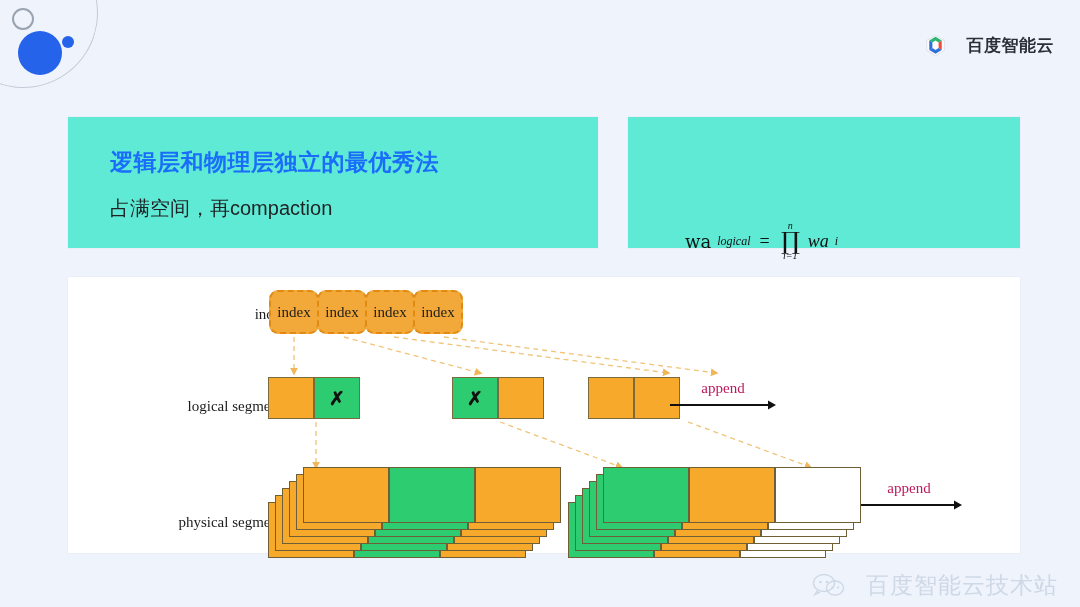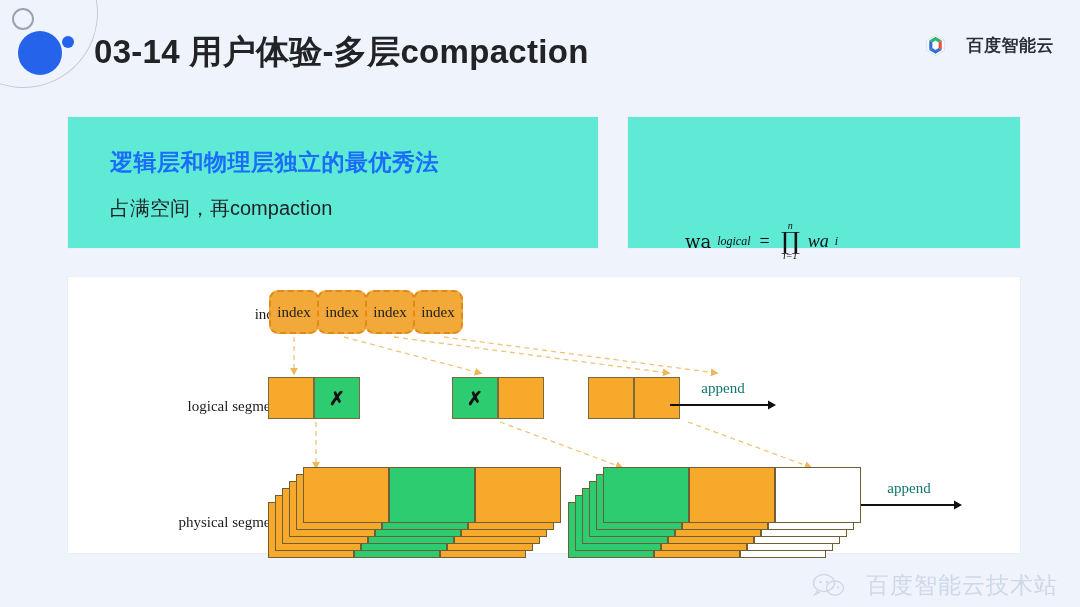--- a/index.html
+++ b/index.html
@@ -136,21 +136,21 @@
   .layer { position: absolute; display: flex; }
   .pcell {
     height: 56px; border: 1px solid #6f5f36;
     display: flex; align-items: center; justify-content: center;
     font-weight: bold; font-size: 21px; color: #111;
   }
 
   
   .append {
     position: absolute; font-family: "Liberation Serif", serif;
-    font-size: 15px; color: #0f766e; text-align: center;
+    font-size: 15px; color: #be185d; text-align: center;
   }
   .append .lbl { display: block; margin-bottom: 2px; }
   .arrow-svg { display: block; }
 
   
   #connectors {
     position: absolute; left: 0; top: 0;
     width: 952px; height: 276px; pointer-events: none;
   }
 
@@ -168,21 +168,20 @@
 </head>
 <body>
 
 <div id="slide">
 
   <div class="deco-arc"></div>
   <div class="deco-ring"></div>
   <div class="deco-dot-lg"></div>
   <div class="deco-dot-sm"></div>
 
-  <div class="slide-title">03-14 用户体验-多层compaction</div>
 
   <div class="brand">
     <svg class="brand-logo" viewBox="0 0 40 40">
       <path d="M20 4 L34 12 L34 28 L20 36 L6 28 L6 12 Z" fill="#fff" stroke="#d7dbe2" stroke-width="1.4"></path>
       <path d="M10 12 L20 6 L30 12 L25 15 L20 12 L15 15 Z" fill="#2bb673"></path>
       <path d="M30 12 L30 27 L25 24 L25 15 Z" fill="#f04b3b"></path>
       <path d="M10 12 L10 27 L15 24 L15 15 Z" fill="#2f6fd8"></path>
       <path d="M10 27 L20 33 L30 27 L25 24 L20 27 L15 24 Z" fill="#2f6fd8"></path>
     </svg>
     <span class="brand-text">百度智能云</span>

